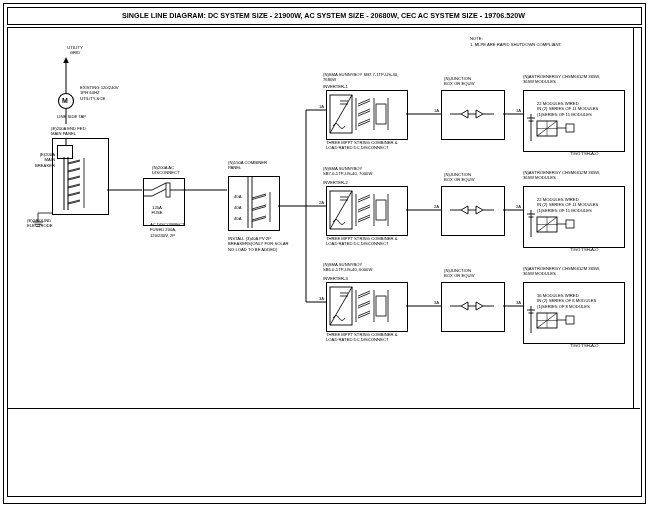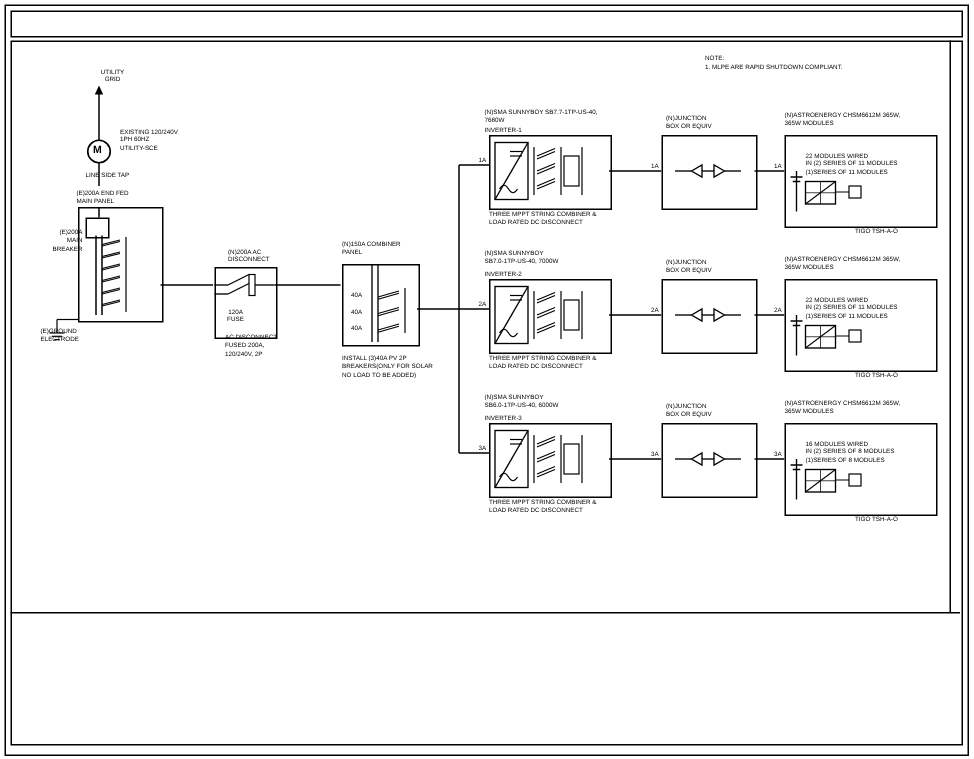--- a/index.html
+++ b/index.html
@@ -16,20 +16,21 @@
   svg{position:absolute;overflow:visible;}
   .cen{text-align:center;}
 </style>
 </head>
 <body>
 
 <div id="page">
 
   <div class="brd" style="left:3px;top:3px;width:641px;height:499px;"></div>
   <div class="brd" style="left:7px;top:7px;width:633px;height:16px;"></div>
+  <div class="ttl" style="left:7px;top:11px;width:633px;">SINGLE LINE DIAGRAM: DC SYSTEM SIZE - 21900W, AC SYSTEM SIZE - 20680W, CEC AC SYSTEM SIZE - 19706.520W</div>
 
   <div class="brd" style="left:7px;top:27px;width:633px;height:468px;"></div>
   <div class="ln hl" style="left:7px;top:408px;width:633px;"></div>
   <div class="ln vl" style="left:633px;top:27px;height:381px;"></div>
 
   <div class="txt" style="left:470px;top:36px;">NOTE:</div>
   <div class="txt" style="left:470px;top:42px;">1. MLPE ARE RAPID SHUTDOWN COMPLIANT.</div>
 
   <div class="txt cen" style="left:55px;top:45px;width:40px;">UTILITY
 GRID</div>

